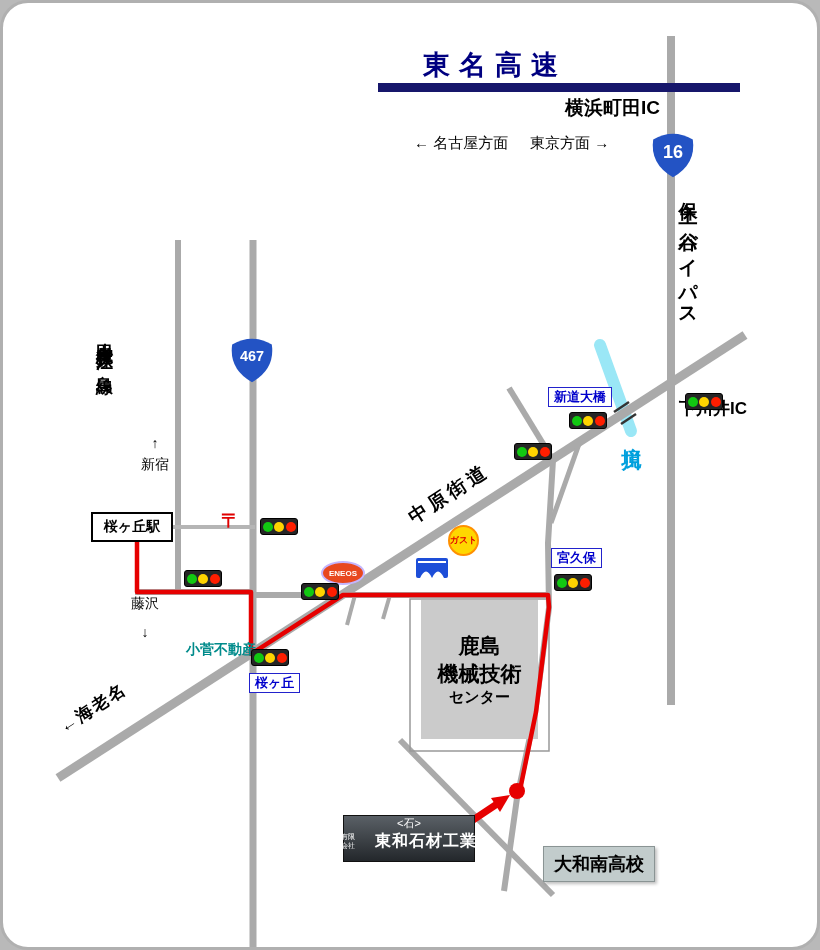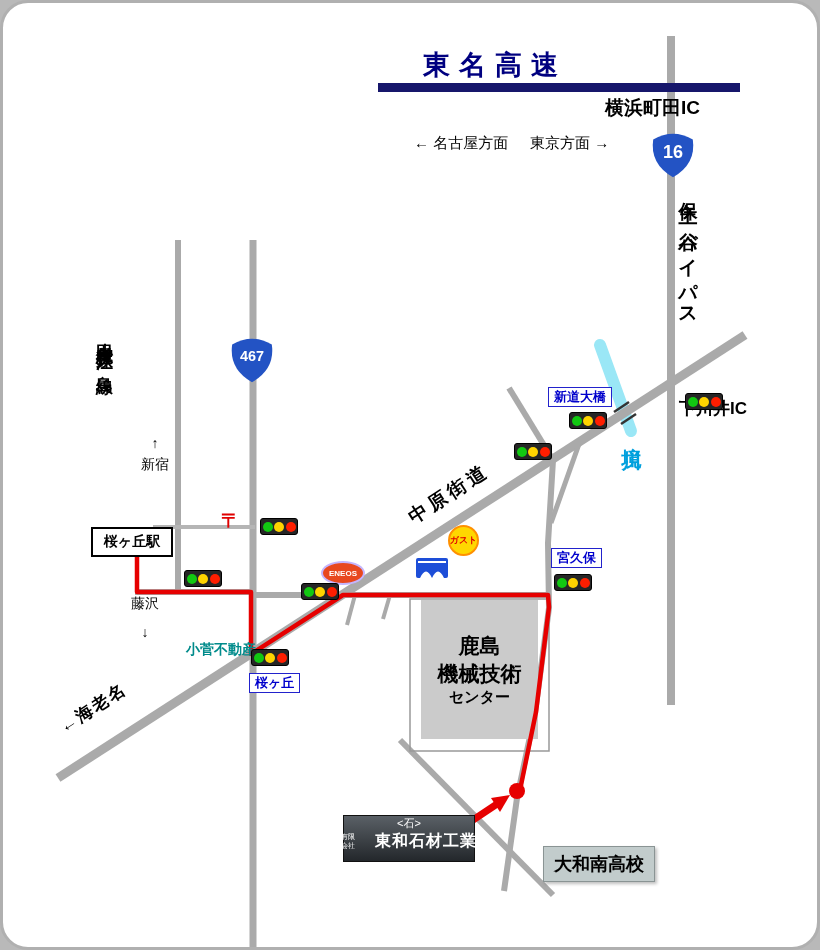--- a/index.html
+++ b/index.html
@@ -3,39 +3,39 @@
 <meta charset="utf-8">
 <style>
   html,body{margin:0;padding:0;background:#b9b9b9;font-family:"Liberation Sans","DejaVu Sans",sans-serif;}
   #frame{position:relative;width:820px;height:950px;background:#fff;border:3px solid #b0b0b0;border-radius:28px;box-sizing:border-box;overflow:hidden;}
   #maplayer{position:absolute;left:0;top:0;z-index:1;}
   .lbl{position:absolute;z-index:2;color:#000;white-space:nowrap;}
   .vtext{writing-mode:vertical-rl;text-orientation:upright;}
   
   .expwy{left:420px;top:44px;font-size:27px;font-weight:bold;color:#000080;letter-spacing:9px;}
   .expbar{position:absolute;left:375px;top:80px;width:362px;height:9px;background:#16166b;z-index:2;}
-  .yokoic{left:562px;top:92px;font-size:19px;font-weight:bold;margin-left:40px;}
+  .yokoic{left:562px;top:92px;font-size:19px;font-weight:bold;}
   .dirs{top:131px;font-size:15px;}
   
   .shield{position:absolute;z-index:2;}
   .shield path{fill:#2353c4;}
   .shield text{fill:#fff;font-weight:bold;text-anchor:middle;font-family:"Liberation Sans",sans-serif;}
   
   .bypass{left:672px;top:184px;font-size:19px;font-weight:bold;letter-spacing:3px;}
   .shimokawai{left:676px;top:394px;font-size:17px;font-weight:bold;}
   .sakaigawa{left:616px;top:428px;font-size:20px;font-weight:bold;color:#00a0dd;letter-spacing:4px;}
   
   .nakahara{left:400px;top:478px;font-size:19px;font-weight:bold;letter-spacing:4px;transform:rotate(-33deg);
     text-shadow:-1px -1px 0 #fff,1px -1px 0 #fff,-1px 1px 0 #fff,1px 1px 0 #fff,0 0 3px #fff;}
   .ebina{left:52px;top:716px;font-size:17px;font-weight:bold;letter-spacing:2px;transform:rotate(-33deg);transform-origin:left top;
     text-shadow:-1px -1px 0 #fff,1px -1px 0 #fff,-1px 1px 0 #fff,1px 1px 0 #fff;}
   
   .odakyu{left:90px;top:326px;font-size:17px;font-weight:bold;letter-spacing:2px;}
   .dirblock{width:44px;text-align:center;font-size:14px;line-height:1.5;}
-  .station{left:88px;top:509px;width:78px;height:26px;border:2px solid #000;background:#fff;display:flex;align-items:center;justify-content:center;font-size:14px;font-weight:bold;margin-top:15px;}
+  .station{left:88px;top:509px;width:78px;height:26px;border:2px solid #000;background:#fff;display:flex;align-items:center;justify-content:center;font-size:14px;font-weight:bold;}
   .post{left:218px;top:505px;font-size:19px;font-weight:bold;color:#e00000;}
   .kosuge{left:183px;top:628px;font-size:14px;font-weight:bold;color:#008b8b;margin-top:10px;}
   
   .bluebox{border:1px solid #2222cc;background:#fff;color:#0000cc;font-size:13px;font-weight:bold;padding:1px 5px;line-height:1.25;}
   
   .tl{position:absolute;z-index:2;width:38px;height:17px;background:#262626;border:1px solid #000;border-radius:3px;display:flex;align-items:center;justify-content:space-evenly;box-sizing:border-box;}
   .tl i{width:10px;height:10px;border-radius:50%;display:block;}
   .lg{background:#12c812;}.ly{background:#ffd400;}.lr{background:#ff1e00;}
   
   .eneos{left:318px;top:558px;width:44px;height:24px;border-radius:50%;background:#e8481f;border:2px solid #c4b5fd;color:#fff;font-size:8px;font-weight:bold;display:flex;align-items:center;justify-content:center;box-sizing:border-box;}

